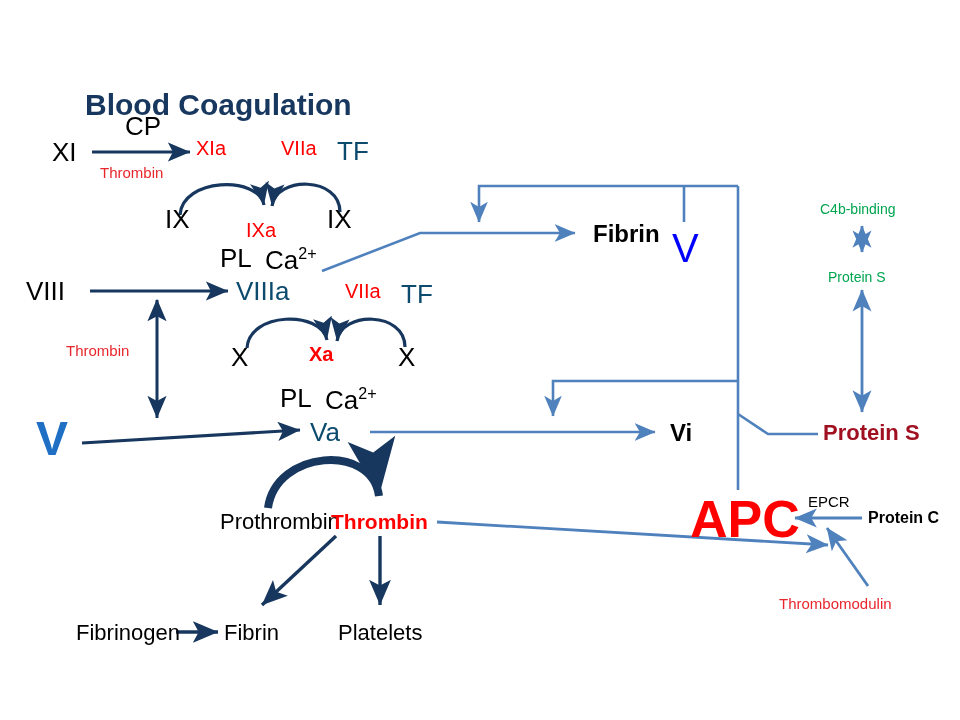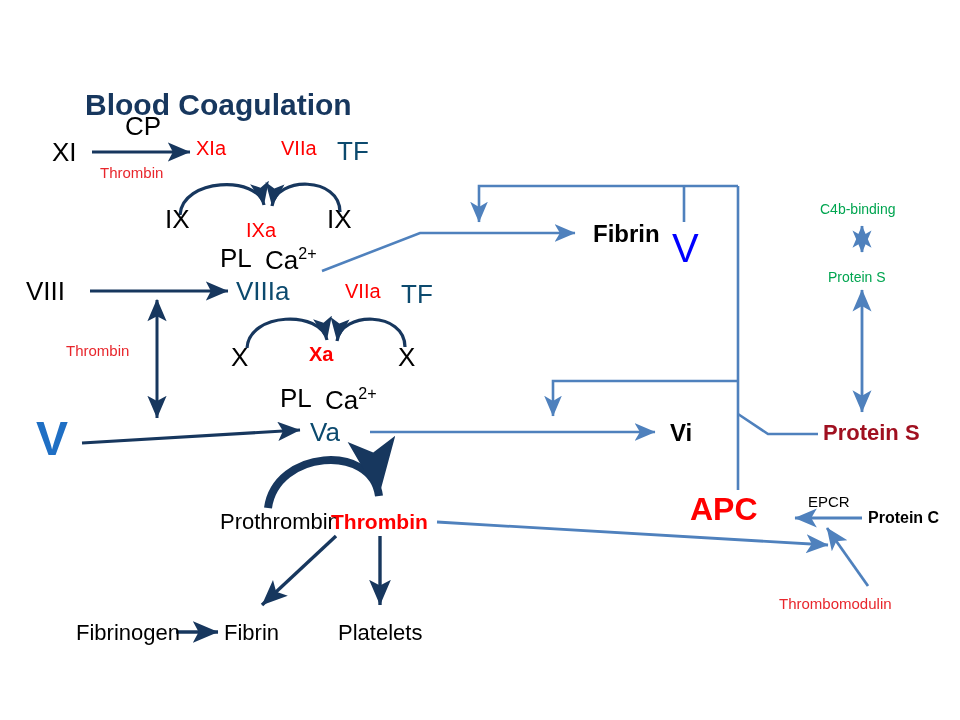--- a/index.html
+++ b/index.html
@@ -17,21 +17,21 @@
   .plain-sm{color:#000000;font-size:22px;}
   .red{color:#FF0000;font-size:20px;}
   .red-sm{color:#E8262C;font-size:15px;}
   .green{color:#0c4a6e;font-size:26px;}
   .green-sm{color:#00A550;font-size:14px;}
   .bigblue{color:#1F6FC4;font-size:48px;font-weight:bold;}
   .pureblue{color:#0000FF;font-size:40px;}
   .boldblack{color:#000000;font-size:24px;font-weight:bold;}
   .boldblack-sm{color:#000000;font-size:16px;font-weight:bold;}
   .darkred{color:#A01020;font-size:22px;font-weight:bold;}
-  .apc{color:#FF0000;font-size:32px;font-weight:bold;}
+  .apc{color:#FF0000;font-size:52px;font-weight:bold;}
   .thrombin{color:#FF0000;font-size:21px;font-weight:bold;}
   .tiny{color:#000000;font-size:15px;}
   .sup{font-size:0.62em;vertical-align:super;}
 </style>
 </head>
 <body>
 
 <div id="stage">
 
   <svg id="svg-layer" viewBox="0 0 960 720" xmlns="http://www.w3.org/2000/svg">

